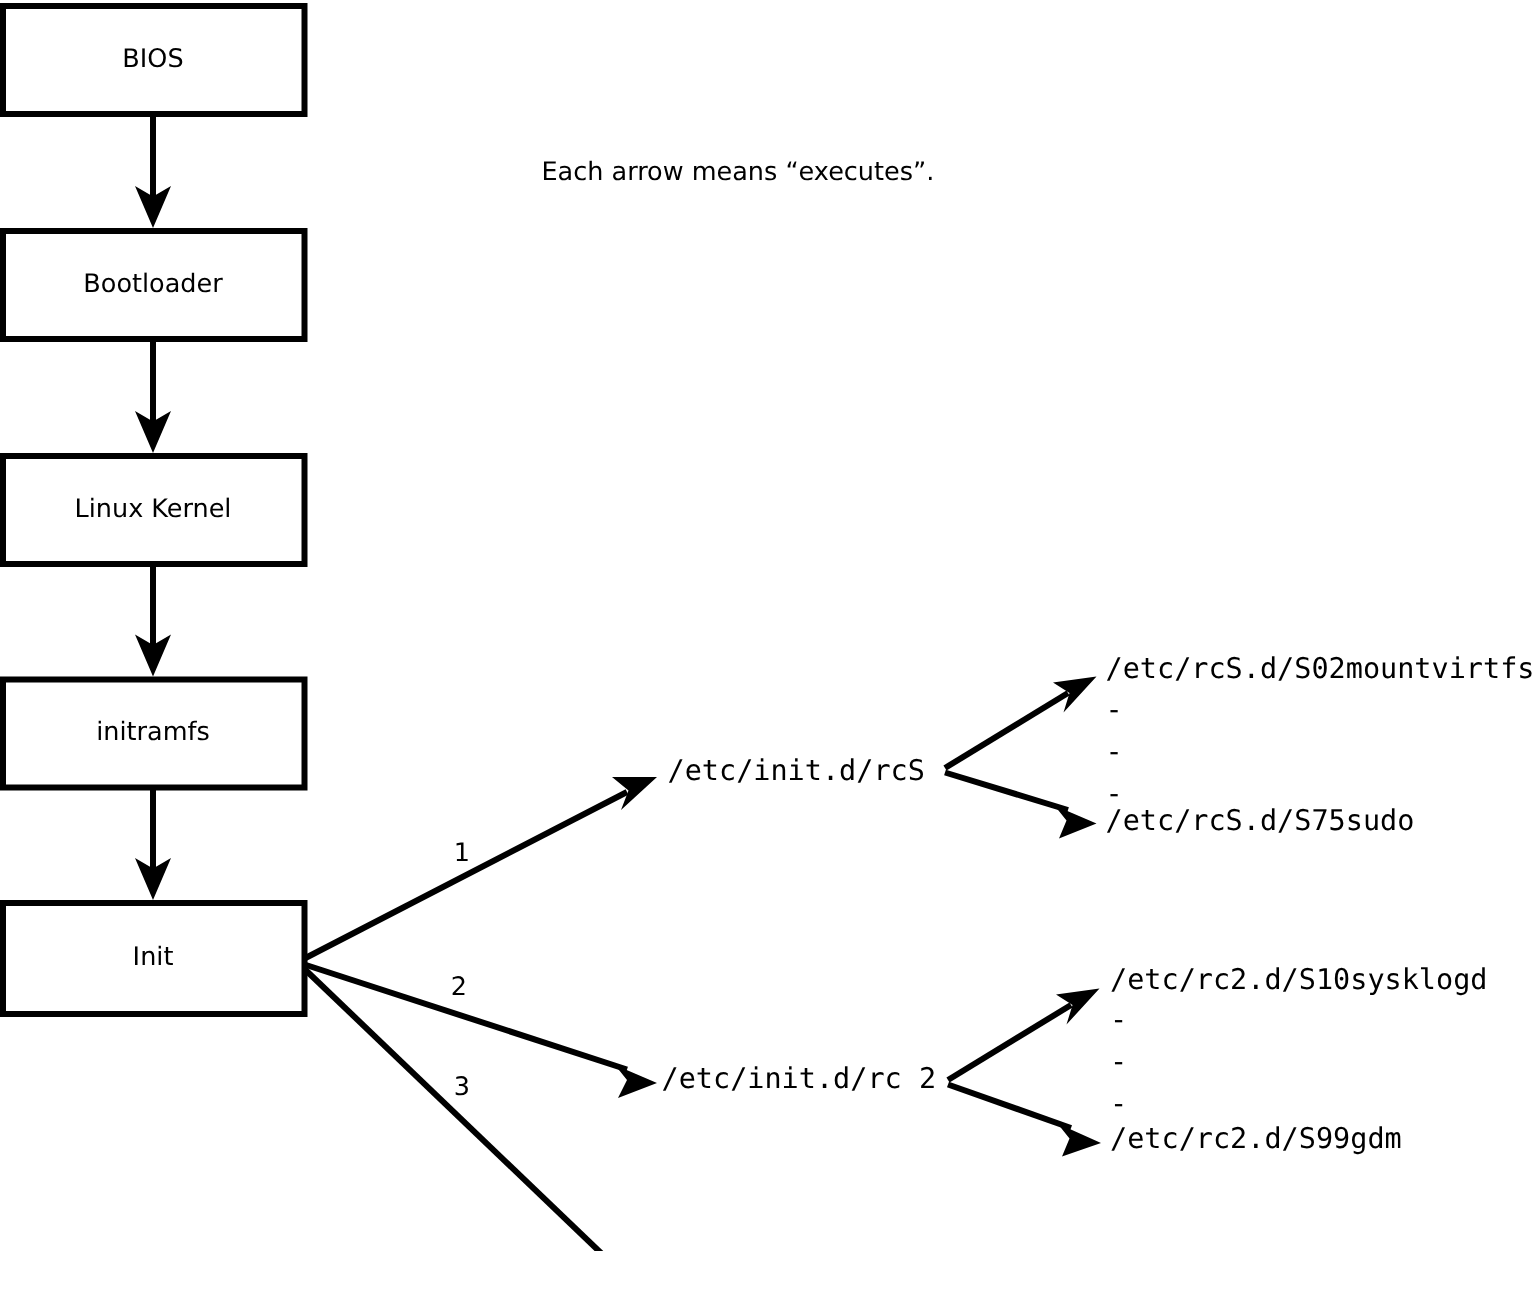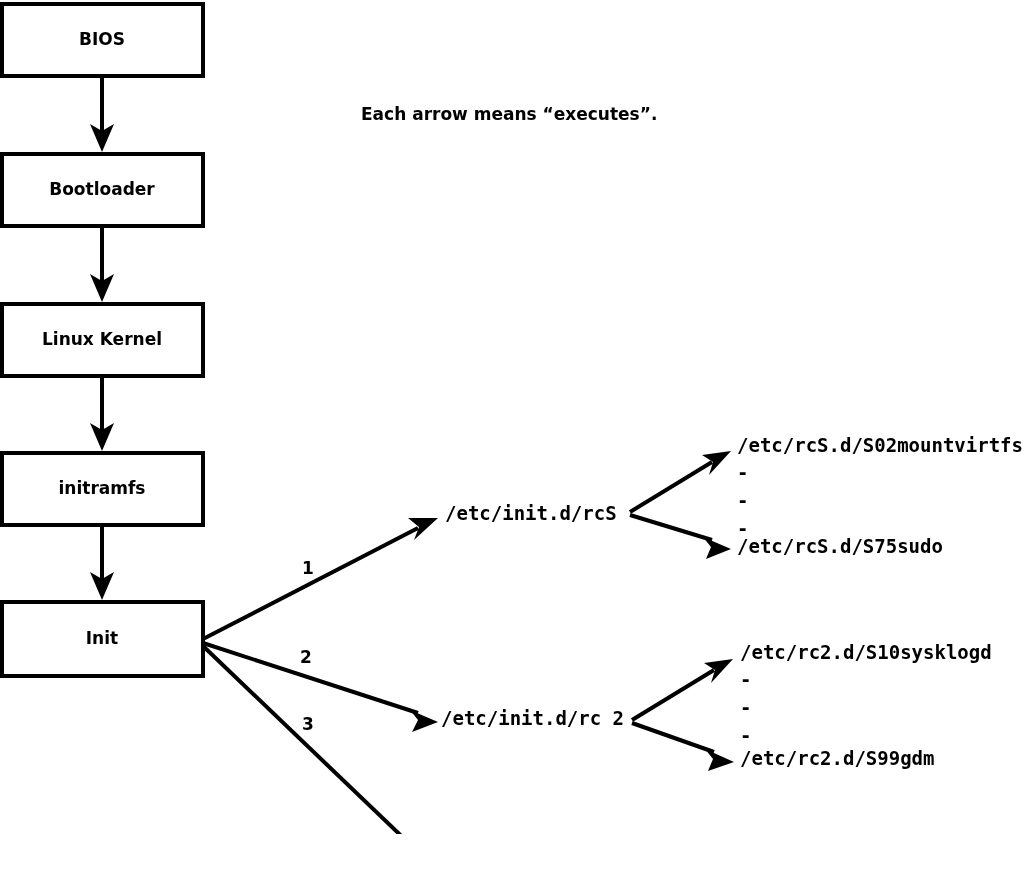--- a/index.html
+++ b/index.html
@@ -6,21 +6,20 @@
     margin: 0;
     padding: 0;
     background: #ffffff;
   }
   #canvas-root {
     position: relative;
     width: 1024px;
     height: 834px;
     background: #ffffff;
     overflow: hidden;
-    font-weight: bold;
   }
   svg.diagram {
     display: block;
     width: 1024px;
     height: 875px;
   }
   .box-rect {
     fill: #ffffff;
     stroke: #000000;
     stroke-width: 4;

